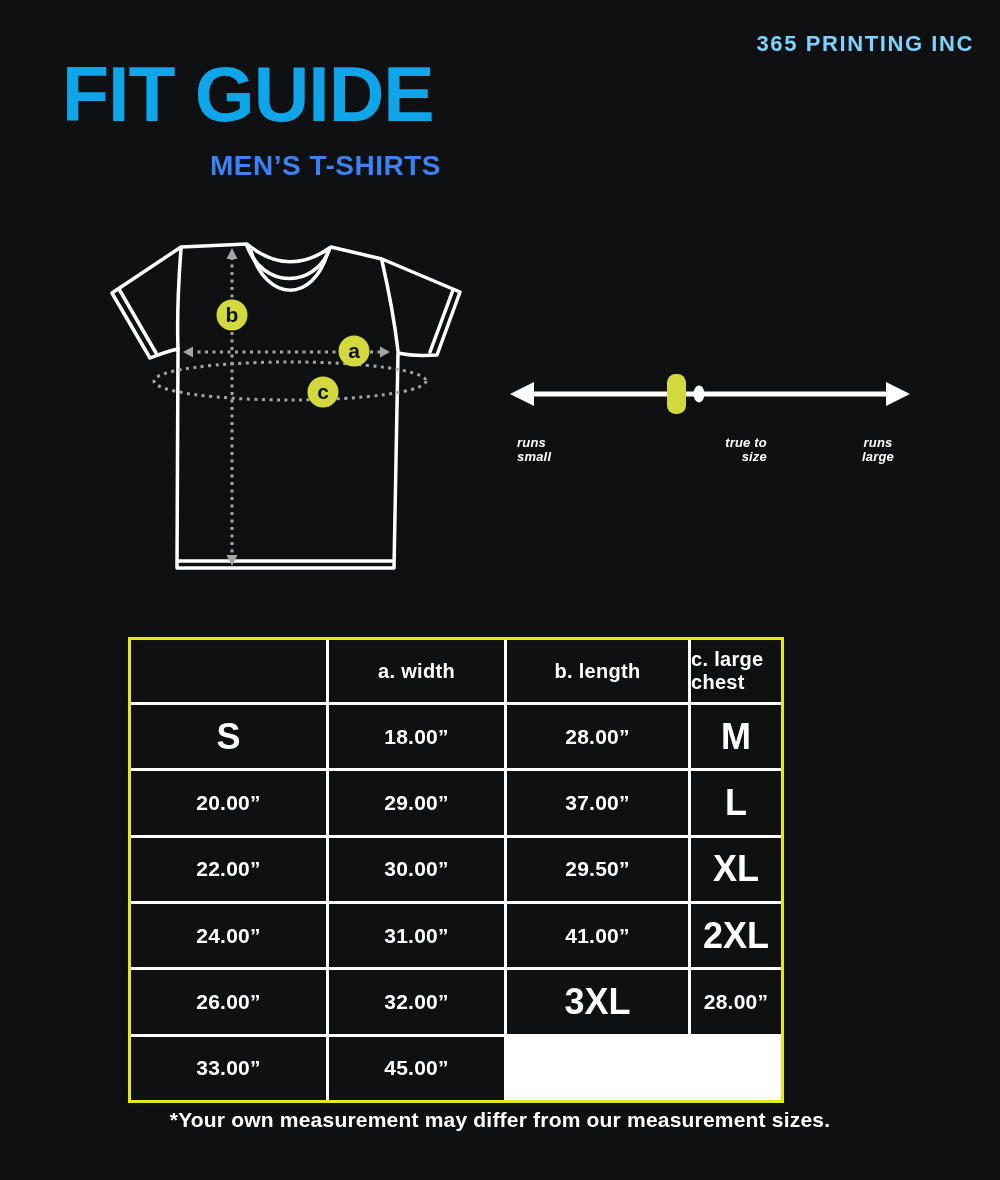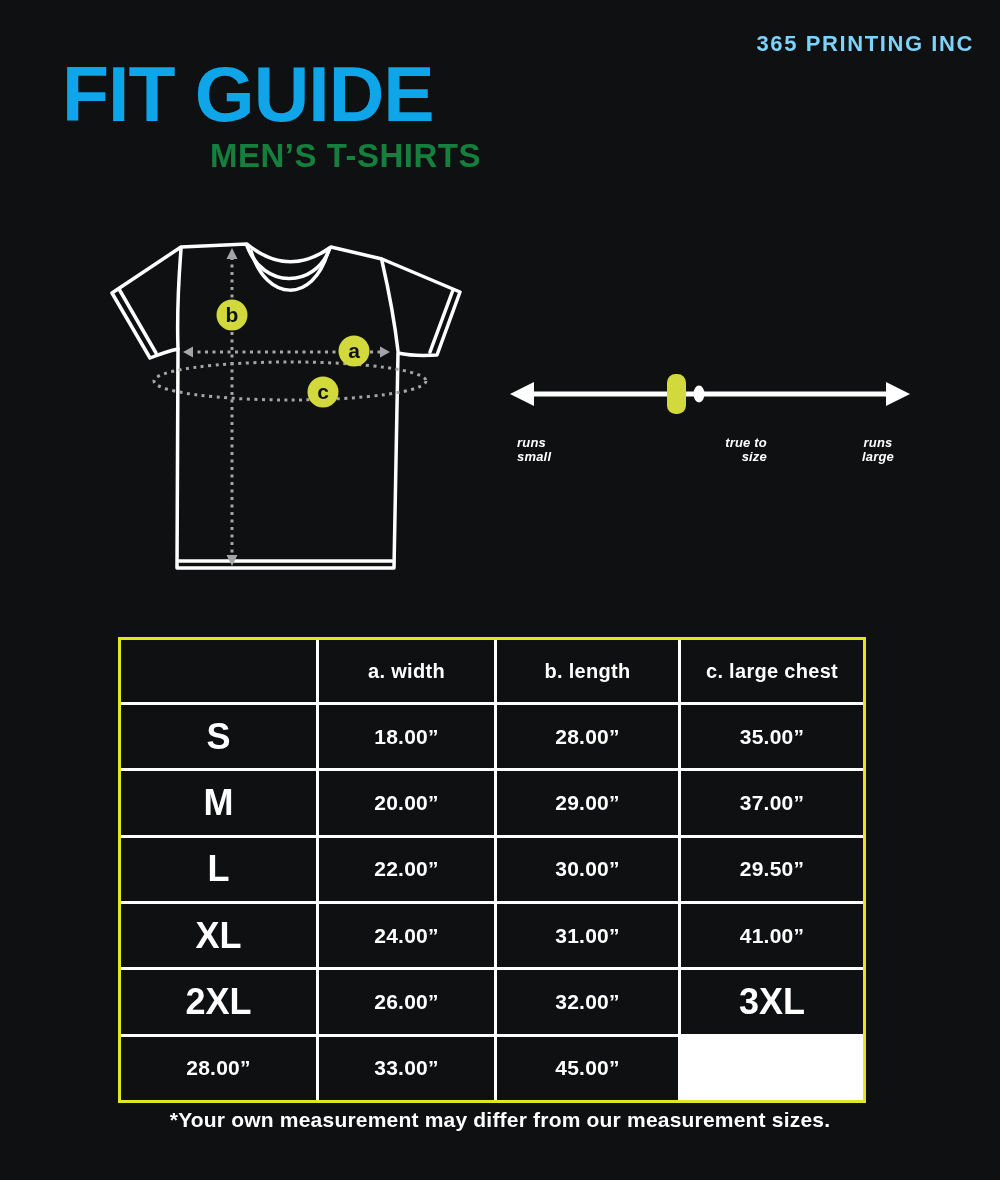--- a/index.html
+++ b/index.html
@@ -10,36 +10,36 @@
   }
   .brand {
     position:absolute; top:31px; right:26px;
     color:#7dd3fc; font-weight:bold; font-size:22px; letter-spacing:1.6px;
   }
   .title {
     position:absolute; left:62px; top:56px; margin:0;
     color:#0ea5e9; font-size:77px; font-weight:bold; letter-spacing:-1px; line-height:1;
   }
   .subtitle {
-    position:absolute; left:210px; top:139px;
-    color:#15803d; font-size:33px; font-weight:bold; letter-spacing:0.5px; line-height:1;
+    position:absolute; left:210px; top:152px;
+    color:#3b82f6; font-size:28px; font-weight:bold; letter-spacing:0.5px; line-height:1;
   }
   .diagram {
     position:absolute; left:0; top:0; width:1000px; height:1180px;
   }
   .fit-label {
     position:absolute; color:#ffffff; font-weight:bold;
     font-size:13px; line-height:13.5px; letter-spacing:0.2px;font-style:italic;
   }
   .fit-label span { display:block; }
   .fit-label.left   { left:517px; top:436px; text-align:left; }
   .fit-label.center { left:647px; top:436px; width:120px; text-align:right; }
   .fit-label.right  { left:843px; top:436px; width:70px; text-align:center; }
   .size-table {
-    position:absolute; left:118px; top:637px; width:748px; height:466px;
+    position:absolute; left:128px; top:637px; width:656px; height:466px;
     box-sizing:border-box; border:3px solid #e5e71e; background:#ffffff;
     display:grid; grid-template-columns:195px 175px 181px 1fr;
     grid-template-rows:62px repeat(6, 1fr); gap:3px;
   }
   .cell {
     background:#0f1011; color:#ffffff;
     display:flex; align-items:center; justify-content:center;
     font-weight:bold;
   }
   .cell.head { font-size:20px; letter-spacing:0.3px; }
@@ -123,21 +123,20 @@
 
   <div class="size-table">
     <div class="cell head"></div>
     <div class="cell head">a. width</div>
     <div class="cell head">b. length</div>
     <div class="cell head">c. large chest</div>
 
     <div class="cell size">S</div>
     <div class="cell val">18.00”</div>
     <div class="cell val">28.00”</div>
-    <div class="cell val">35.00”</div>
 
     <div class="cell size">M</div>
     <div class="cell val">20.00”</div>
     <div class="cell val">29.00”</div>
     <div class="cell val">37.00”</div>
 
     <div class="cell size">L</div>
     <div class="cell val">22.00”</div>
     <div class="cell val">30.00”</div>
     <div class="cell val">29.50”</div>

